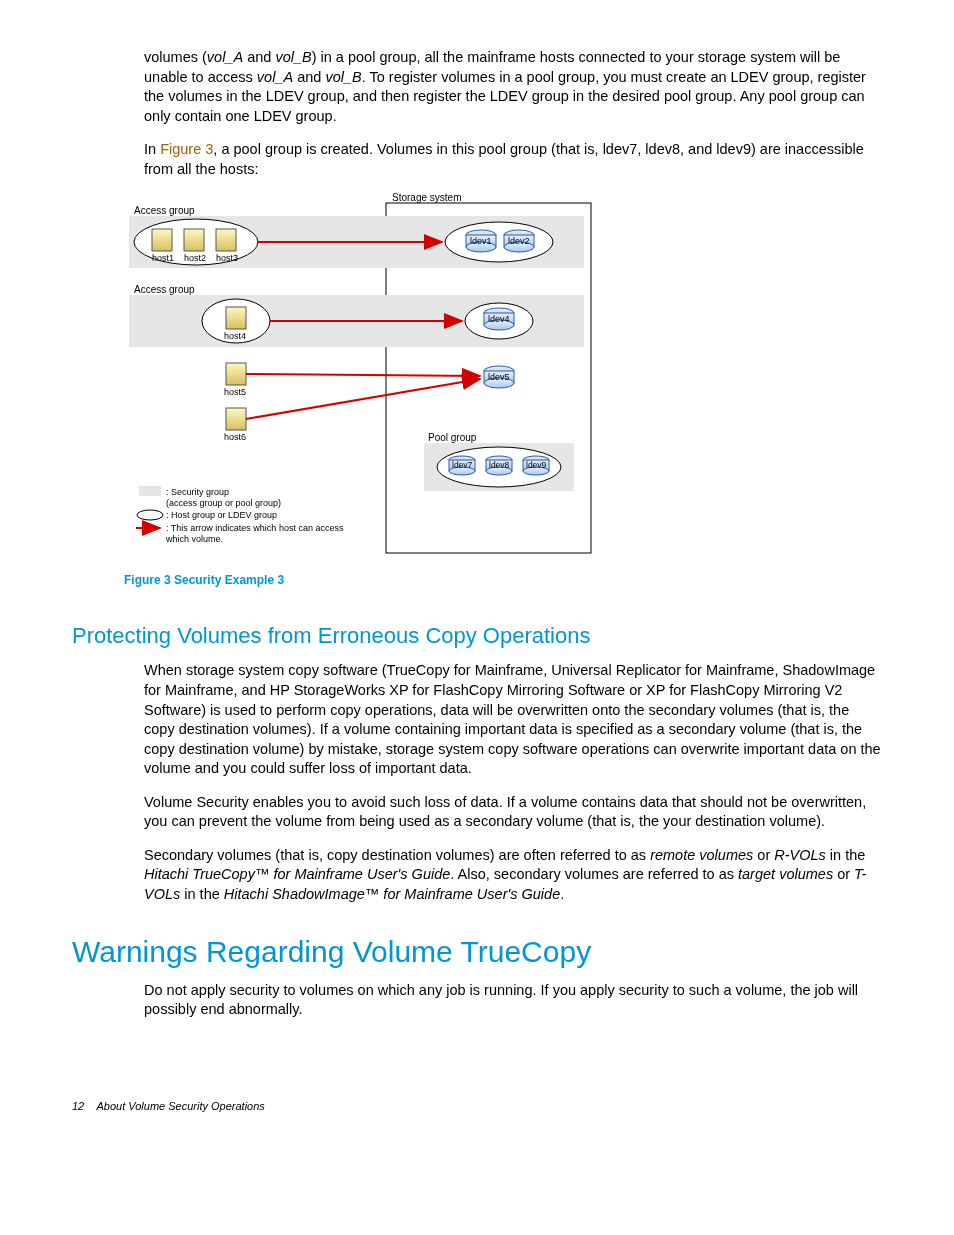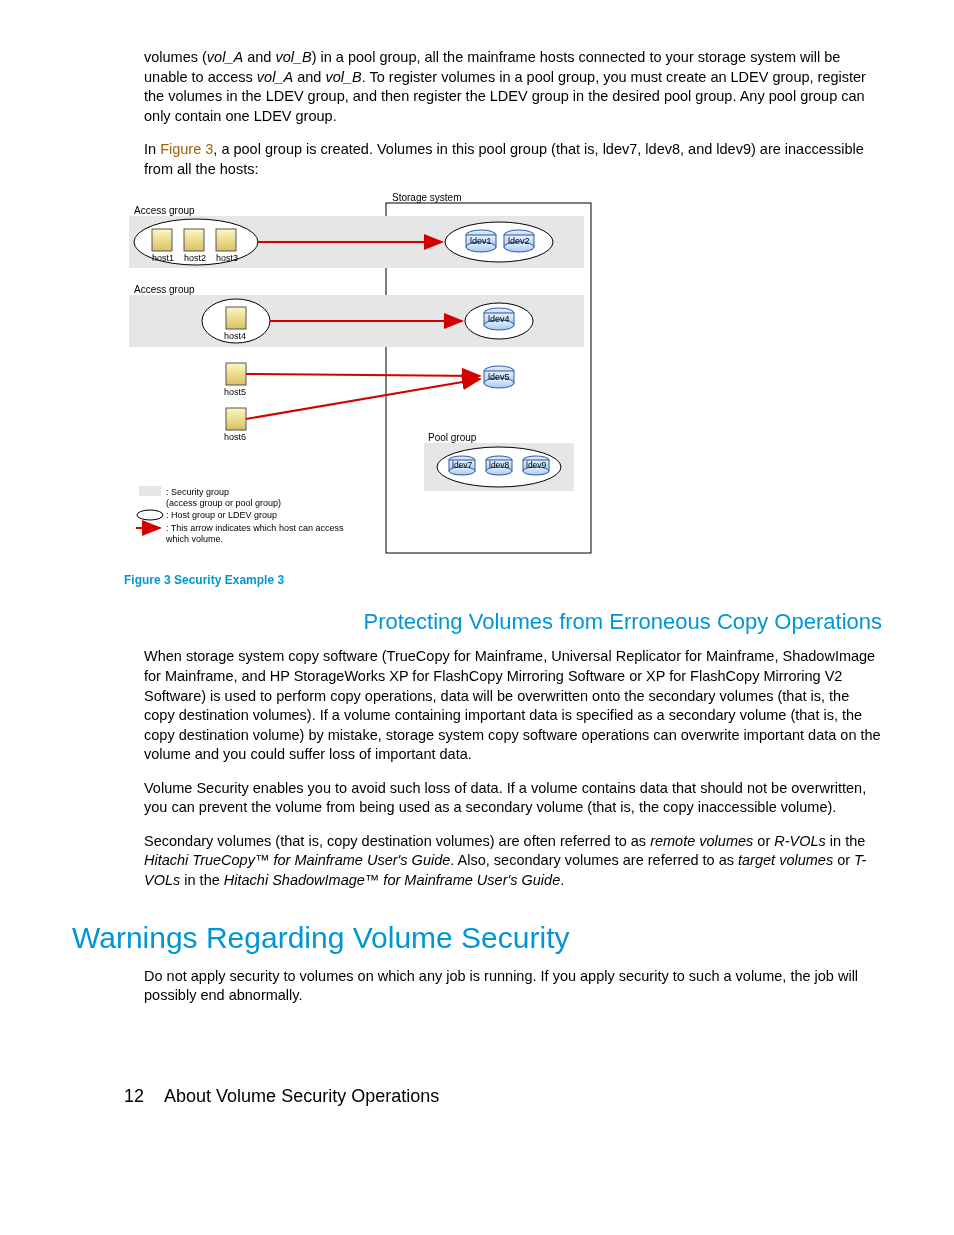--- a/index.html
+++ b/index.html
@@ -28,33 +28,32 @@
   .figure-caption {
     color: #0096d6;
     font-size: 12px;
     font-weight: bold;
     margin: 10px 0 20px 52px;
   }
   h2.section {
     color: #0096d6;
     font-weight: 300;
     font-size: 22px;
-    margin: 22px 0 12px 0;
-    text-align: right;
+    margin: 36px 0 12px 0;
   }
   h1.major {
     color: #0096d6;
     font-weight: 300;
     font-size: 30px;
     margin: 30px 0 12px 0;
   }
   .footer {
-    font-size: 18px;
+    font-size: 11px;
     margin-top: 80px;
-    margin-left: 52px;
+    font-style: italic;
   }
 </style>
 </head>
 <body>
 
 <div class="page">
 
   <p class="body-text">
     <span>volumes (</span><span class="ital">vol_A</span><span> and </span><span class="ital">vol_B</span><span>) in a pool group, all the mainframe hosts connected to your storage system will be unable to access </span><span class="ital">vol_A</span><span> and </span><span class="ital">vol_B</span><span>. To register volumes in a pool group, you must create an LDEV group, register the volumes in the LDEV group, and then register the LDEV group in the desired pool group. Any pool group can only contain one LDEV group.</span>
   </p>
@@ -183,25 +182,25 @@
         <text x="42" y="349">  which volume.</text>
       </g>
     </svg>
   </div>
 
   <div class="figure-caption">Figure 3 Security Example 3</div>
 
   <h2 class="section">Protecting Volumes from Erroneous Copy Operations</h2>
 
   <p class="body-text">When storage system copy software (TrueCopy for Mainframe, Universal Replicator for Mainframe, ShadowImage for Mainframe, and HP StorageWorks XP for FlashCopy Mirroring Software or XP for FlashCopy Mirroring V2 Software) is used to perform copy operations, data will be overwritten onto the secondary volumes (that is, the copy destination volumes). If a volume containing important data is specified as a secondary volume (that is, the copy destination volume) by mistake, storage system copy software operations can overwrite important data on the volume and you could suffer loss of important data.</p>
-  <p class="body-text">Volume Security enables you to avoid such loss of data. If a volume contains data that should not be overwritten, you can prevent the volume from being used as a secondary volume (that is, the copy inaccessible volume).</p>
+  <p class="body-text">Volume Security enables you to avoid such loss of data. If a volume contains data that should not be overwritten, you can prevent the volume from being used as a secondary volume (that is, the your destination volume).</p>
   <p class="body-text">
     <span>Secondary volumes (that is, copy destination volumes) are often referred to as </span><span class="ital">remote volumes</span><span> or </span><span class="ital">R-VOLs</span><span> in the </span><span class="ital">Hitachi TrueCopy™ for Mainframe User's Guide</span><span>. Also, secondary volumes are referred to as </span><span class="ital">target volumes</span><span> or </span><span class="ital">T-VOLs</span><span> in the </span><span class="ital">Hitachi ShadowImage™ for Mainframe User's Guide</span><span>.</span>
   </p>
 
-  <h1 class="major">Warnings Regarding Volume Security</h1>
+  <h1 class="major">Warnings Regarding Volume TrueCopy</h1>
   <p class="body-text">Do not apply security to volumes on which any job is running. If you apply security to such a volume, the job will possibly end abnormally.</p>
 
   <div class="footer">
     <span>12</span>&nbsp;&nbsp;&nbsp;&nbsp;<span>About Volume Security Operations</span>
   </div>
 
 </div>
 
 </body></html>

